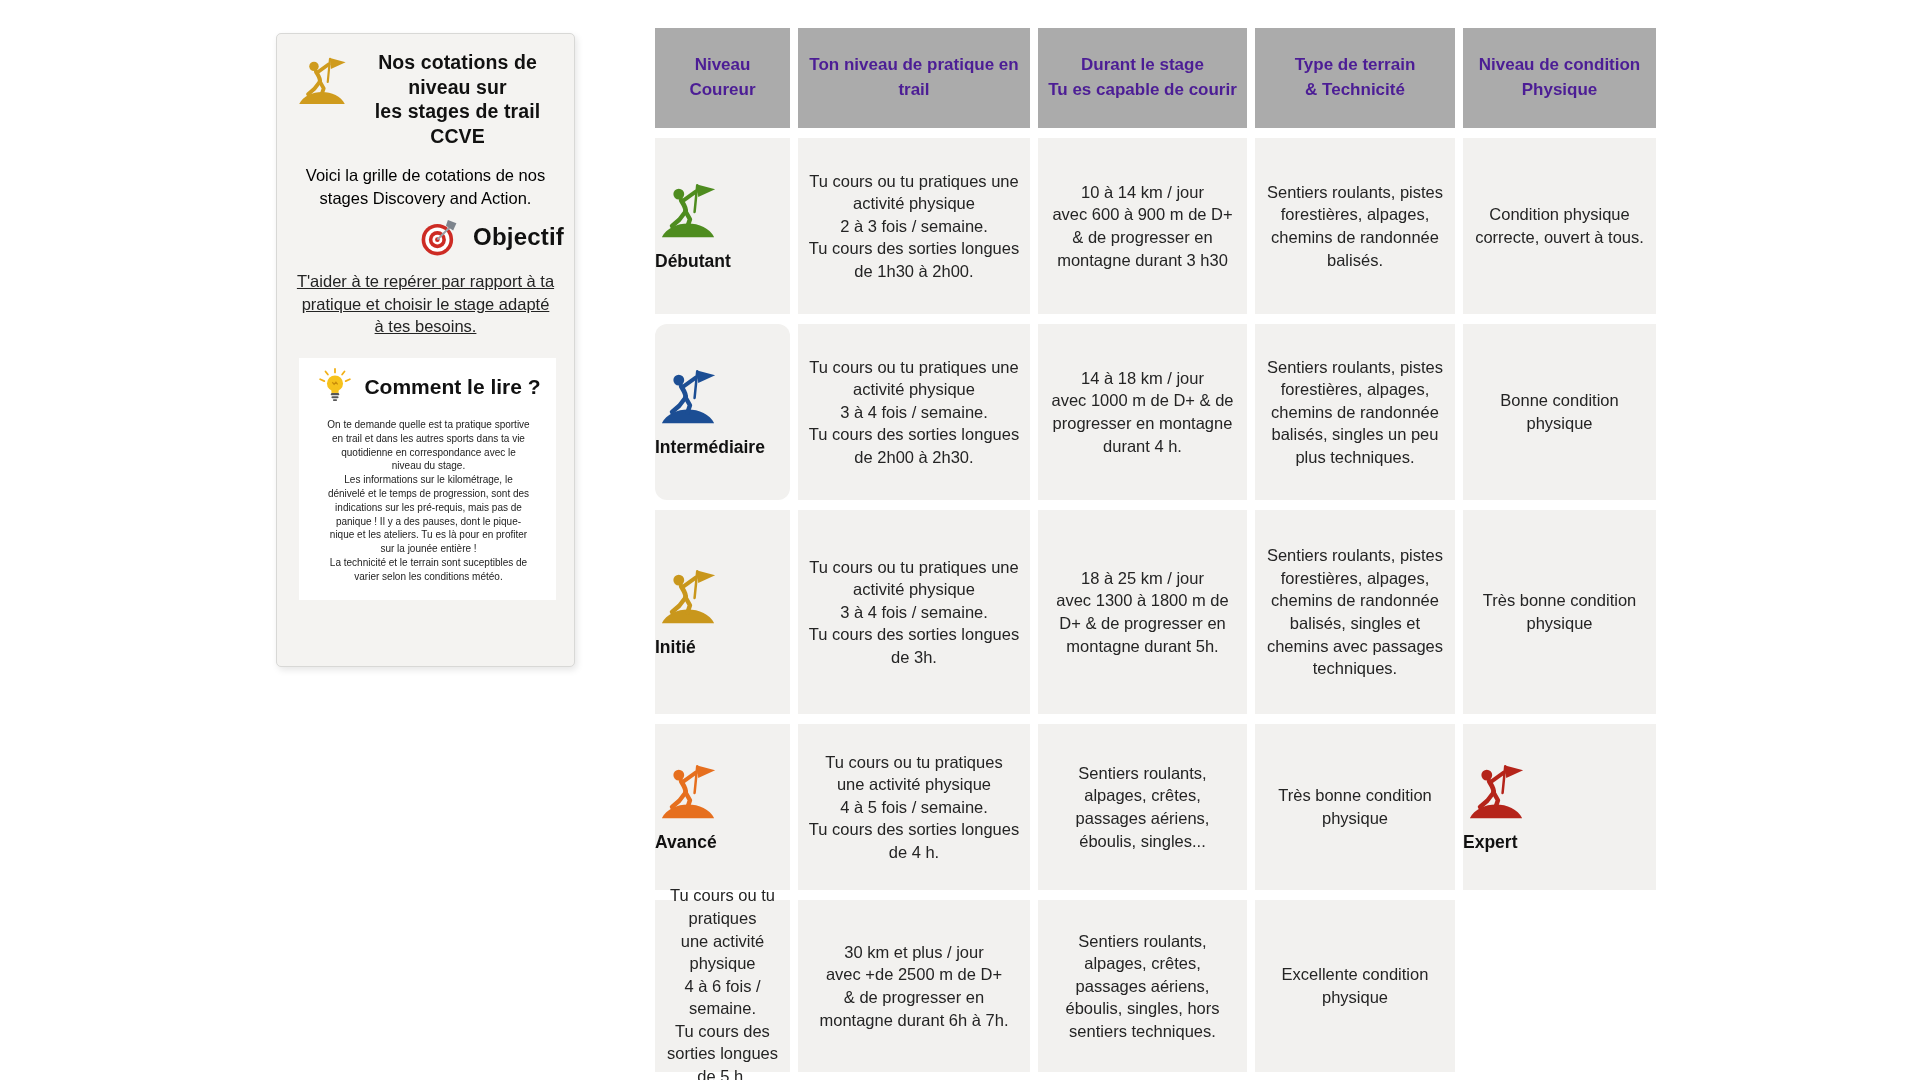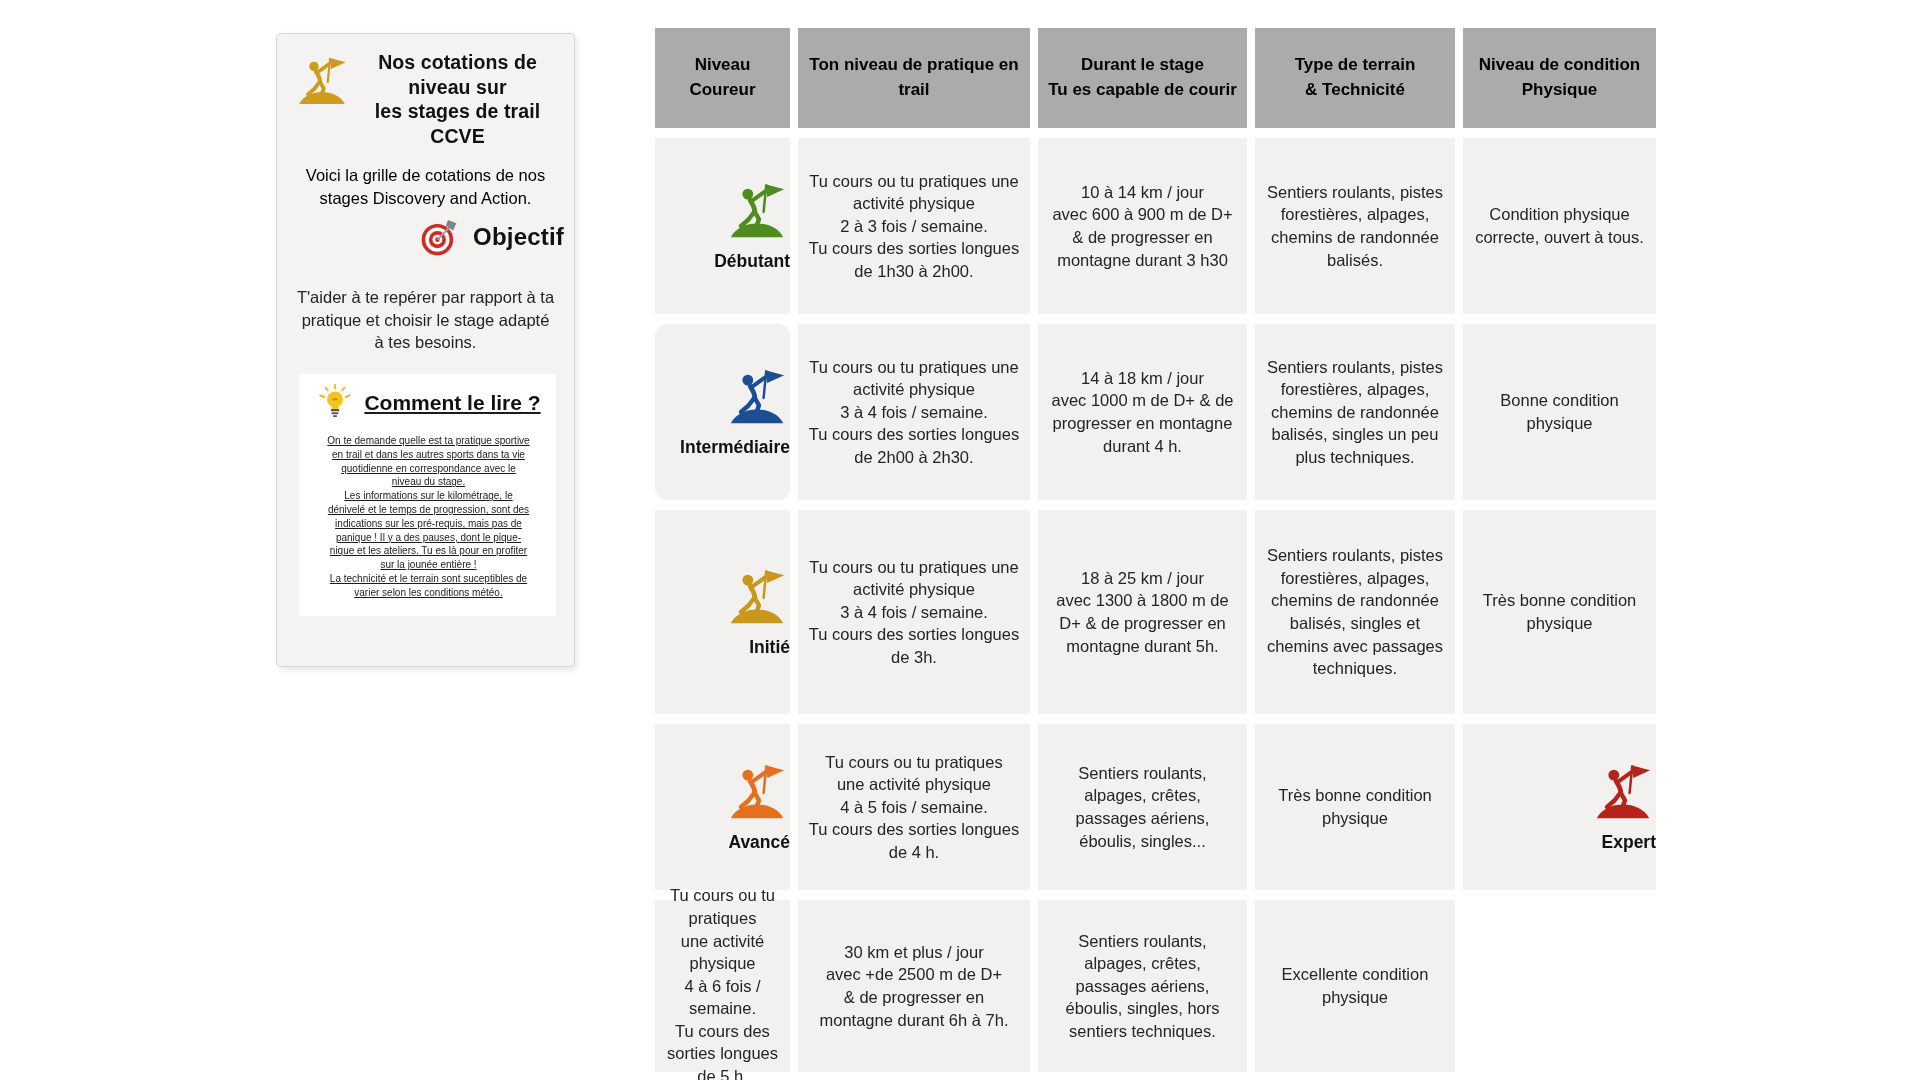--- a/index.html
+++ b/index.html
@@ -13,42 +13,42 @@
            box-shadow:2px 3px 7px rgba(0,0,0,.10); padding:14px 10px 0 10px; }
   .panel-head { display:flex; align-items:flex-start; gap:6px; padding:2px 4px 0 8px; }
   .runner-lg { width:54px; height:56px; flex:0 0 auto; margin-top:4px; }
   .panel-title { flex:1; text-align:center; font-weight:700; font-size:19.5px;
                  line-height:1.26; white-space:pre-line; color:#111; letter-spacing:.1px; }
   .panel-intro { margin-top:16px; text-align:center; font-size:16.5px; line-height:1.38;
                  white-space:pre-line; color:#000000; }
   .sec-head { display:flex; align-items:center; justify-content:flex-end; gap:12px; margin-top:6px; }
   .sec-head .ico { width:42px; height:42px; }
   .sec-title { font-weight:700; font-size:24px; color:#111; letter-spacing:.2px; }
-  .objective-text { margin-top:28px; text-align:center; font-size:16.5px; line-height:1.38;
-                    white-space:pre-line; color:#232323; }
-  .howto-box { margin:20px 8px 0 12px; background:#ffffff; padding:10px 4px 16px 6px;text-decoration:underline; }
+  .objective-text { margin-top:12px; text-align:center; font-size:16.5px; line-height:1.38;
+                    white-space:pre-line; color:#232323;text-decoration:underline; }
+  .howto-box { margin:20px 8px 0 12px; background:#ffffff; padding:10px 4px 16px 6px; }
   .howto-head { display:flex; align-items:center; justify-content:center; gap:10px; }
   .howto-head .ico { width:38px; height:38px; }
   .howto-title { font-weight:700; font-size:21px; color:#111; }
   .howto-text { margin-top:12px; text-align:center; font-size:10px; line-height:1.38;
                 white-space:pre-line; color:#222; }
 
   
   .grid { position:absolute; left:655px; top:28px;
           display:grid;
           grid-template-columns:135px 232px 209px 200px 193px;
           grid-template-rows:100px 176px 176px 204px 166px 172px;
           column-gap:8px; row-gap:10px; }
   .hcell { background:#ababab; display:flex; align-items:center; justify-content:center;
            text-align:center; font-weight:700; font-size:17px; line-height:1.45;
-           white-space:pre-line; color:#000000; }
+           white-space:pre-line; color:#4c1d95; }
   .cell { background:#f2f1ef; display:flex; align-items:center; justify-content:center;
           text-align:center; font-size:16.5px; line-height:1.37; white-space:pre-line;
           color:#242424; padding:6px; }
-  .level-cell { background:#f2f1ef; display:flex; flex-direction:column; align-items:flex-end;
+  .level-cell { background:#f2f1ef; display:flex; flex-direction:column; align-items:flex-start;
                 justify-content:center; gap:8px; }
   .runner { width:66px; height:62px; }
   .level-label { font-weight:700; font-size:17.5px; color:#111; }
 </style>
 </head>
 <body>
 
 <svg width="0" height="0" style="position:absolute" aria-hidden="true">
   <defs>
     <symbol id="sym-runner" viewBox="0 0 64 64">

